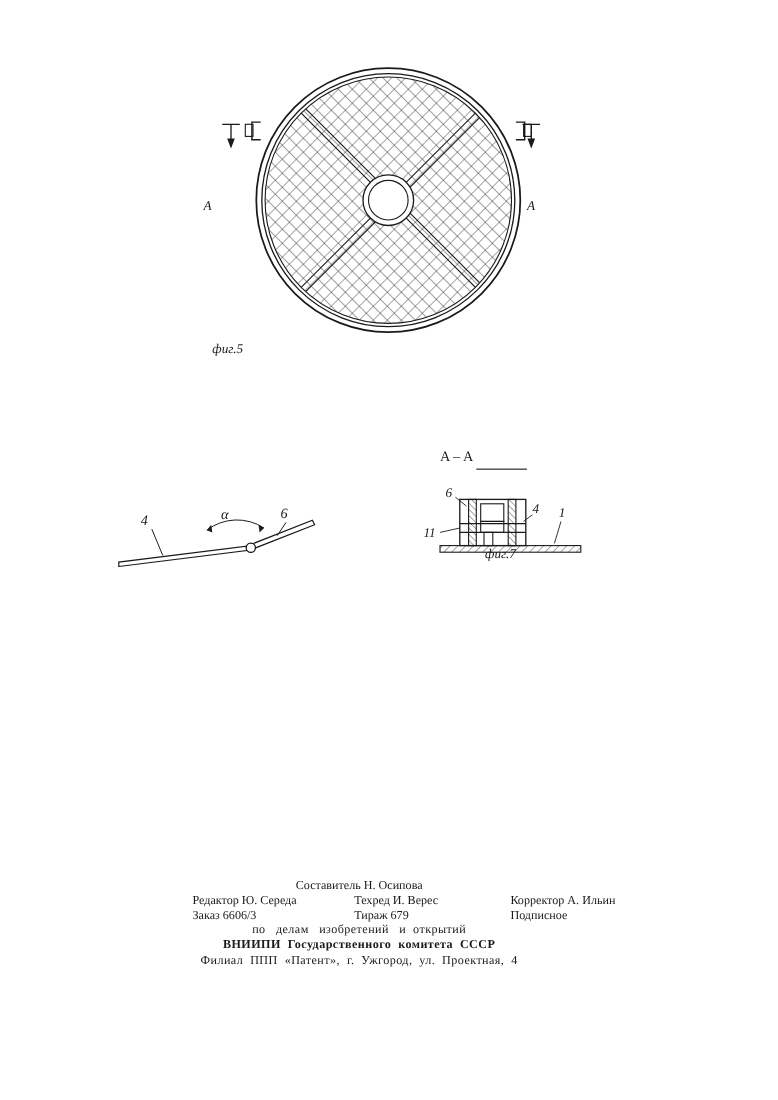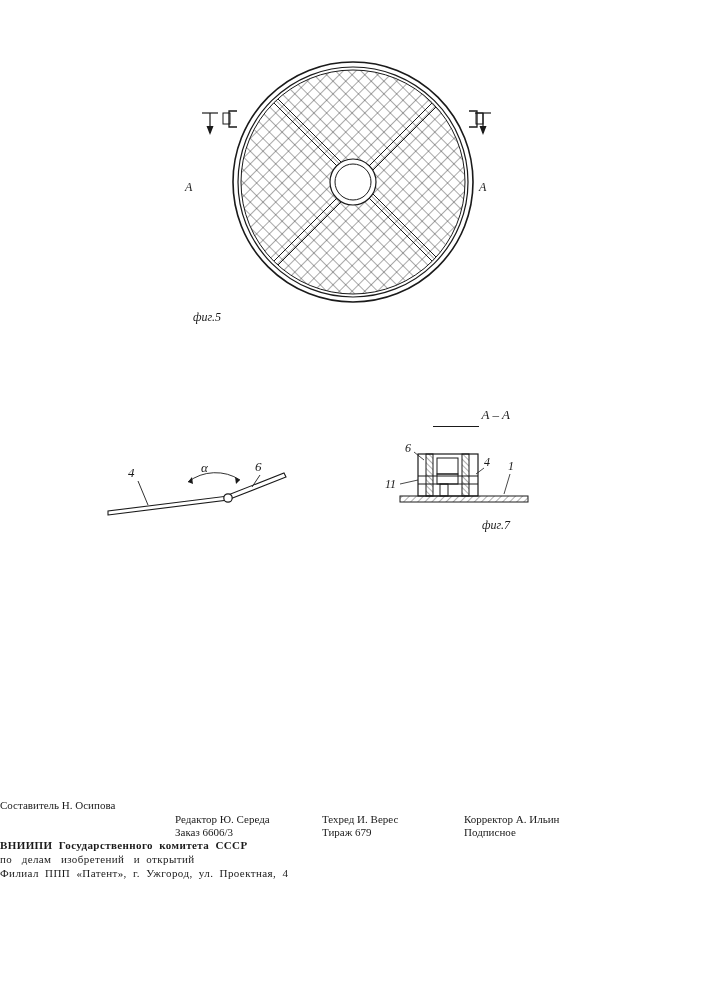--- a/index.html
+++ b/index.html
@@ -81,62 +81,61 @@
     font-size: 12px;
     font-style: italic;
   }
 
   
   .aa-title {
     position: absolute;
     left: 400px;
     top: 407px;
     width: 110px;
-    text-align: right;
+    text-align: left;
     font-size: 13px;
-    font-style: italic;
   }
   .aa-title-rule {
     position: absolute;
     left: 433px;
     top: 426px;
     width: 46px;
     height: 1px;
     background: #1a1a1a;
   }
   .fig7-wrap {
     position: absolute;
     left: 380px;
     top: 440px;
     width: 170px;
     height: 80px;
   }
   .fig7-caption {
     position: absolute;
     left: 400px;
-    top: 518px;
+    top: 496px;
     width: 110px;
-    text-align: right;
+    text-align: center;
     font-size: 12px;
     font-style: italic;
   }
 
   
   .colophon {
     position: absolute;
     left: 0;
     top: 798px;
     width: 707px;
     font-family: "Liberation Serif", serif;
     font-size: 11px;
     line-height: 1.28;
   }
   .col-line {
     width: 653px;
-    text-align: left;
+    text-align: center;
     white-space: pre;
   }
   .col-row {
     position: relative;
     width: 707px;
     height: 13px;
   }
   .col-row span.left {
     position: absolute;
     left: 175px;
@@ -281,18 +280,18 @@
     <div class="col-row">
       <span class="left">Редактор Ю. Середа</span>
       <span class="mid">Техред И. Верес</span>
       <span class="right">Корректор А. Ильин</span>
     </div>
     <div class="col-row">
       <span class="left">Заказ 6606/3</span>
       <span class="mid">Тираж 679</span>
       <span class="right">Подписное</span>
     </div>
+    <div class="col-line spaced">по   делам   изобретений   и  открытий</div>
     <div class="col-line bold spaced">ВНИИПИ  Государственного  комитета  СССР</div>
-    <div class="col-line spaced">по   делам   изобретений   и  открытий</div>
     <div class="col-line spaced">Филиал  ППП  «Патент»,  г.  Ужгород,  ул.  Проектная,  4</div>
   </div>
 
 </div>
 
 </body></html>

